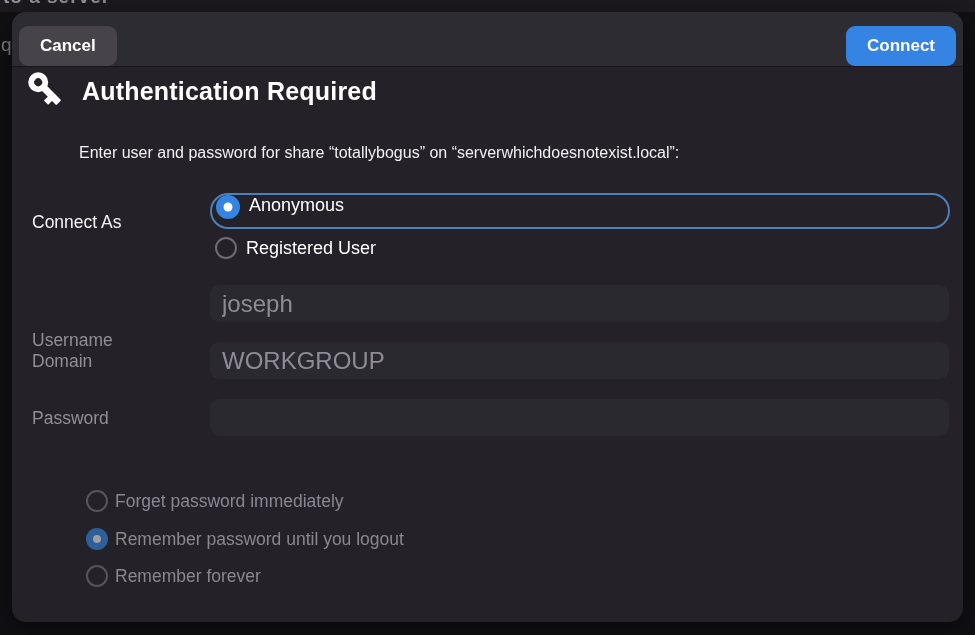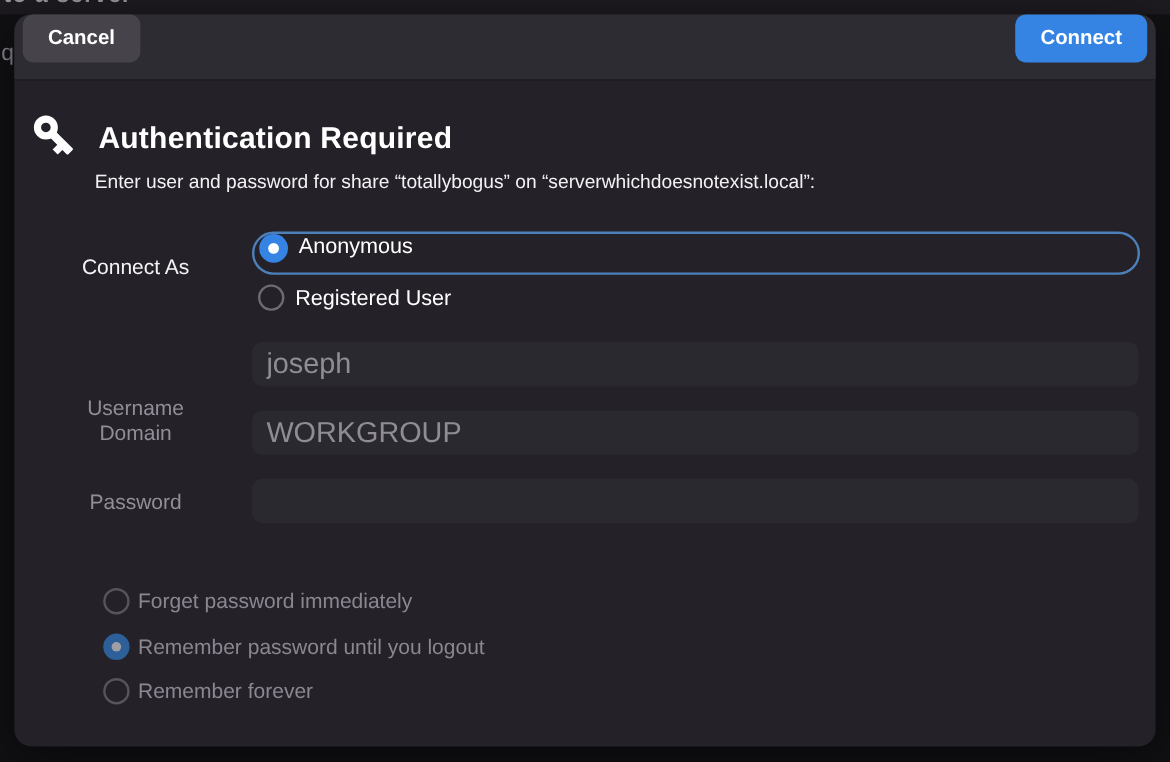--- a/index.html
+++ b/index.html
@@ -11,33 +11,33 @@
   .bg-top-strip { position:absolute; left:0; top:0; width:975px; height:12px; background:#1d1b20; overflow:hidden; }
   .bg-top-text { position:absolute; left:3px; top:-14px; color:#9a97a0; font-size:19px; font-weight:700; letter-spacing:1px; }
   .bg-left-char { position:absolute; left:1px; top:34px; color:#8a8791; font-size:19px; z-index:0; }
 
   
   .dialog { position:absolute; left:12px; top:12px; width:951px; height:610px; background:#242129;
             border-radius:14px; z-index:1; box-shadow:0 8px 40px rgba(0,0,0,.55); }
 
   .headerbar { position:absolute; left:0; top:0; width:100%; height:55px; background:#2e2c33;
                border-radius:14px 14px 0 0; border-bottom:1px solid #18161b;
-               display:flex; align-items:flex-start; justify-content:space-between; padding:0 7px; }
+               display:flex; align-items:flex-end; justify-content:space-between; padding:0 7px; }
   .hbtn { height:40px; padding:0 21px; border:none; border-radius:9px; font-family:inherit;
           font-size:17px; font-weight:700; color:#ffffff; cursor:pointer; }
   .hbtn.cancel { background:#46434b; }
   .hbtn.connect { background:#3584e4; }
 
-  .title-row { position:absolute; left:13px; top:80px; display:flex; align-items:center; gap:13px; }
+  .title-row { position:absolute; left:13px; top:56px; display:flex; align-items:center; gap:13px; }
   .key-wrap { width:44px; height:46px; display:flex; align-items:center; justify-content:center; }
   .dlg-title { color:#ffffff; font-size:25px; font-weight:700; letter-spacing:.2px; }
 
   .desc { position:absolute; left:67px; top:132px; color:#f2f1f3; font-size:16px; }
 
-  .form-label { position:absolute; width:182px; text-align:center; font-size:17.5px;padding-left:20px; }
+  .form-label { position:absolute; width:182px; text-align:left; font-size:17.5px;padding-left:20px; }
   .form-label.bright { color:#f4f3f5; }
   .form-label.dim { color:#918e97; }
 
   
   .focus-pill { position:absolute; left:198px; top:181px; width:740px; height:36px;
                 border:2px solid #4d80b9; border-radius:18px; display:flex; align-items:flex-start;
                 padding-left:4px; cursor:pointer; }
   .row-radio { display:flex; align-items:center; cursor:pointer; }
   .radio { width:24px; height:24px; border-radius:50%; flex:0 0 auto; position:relative; }
   .radio.sm { width:22px; height:22px; }

